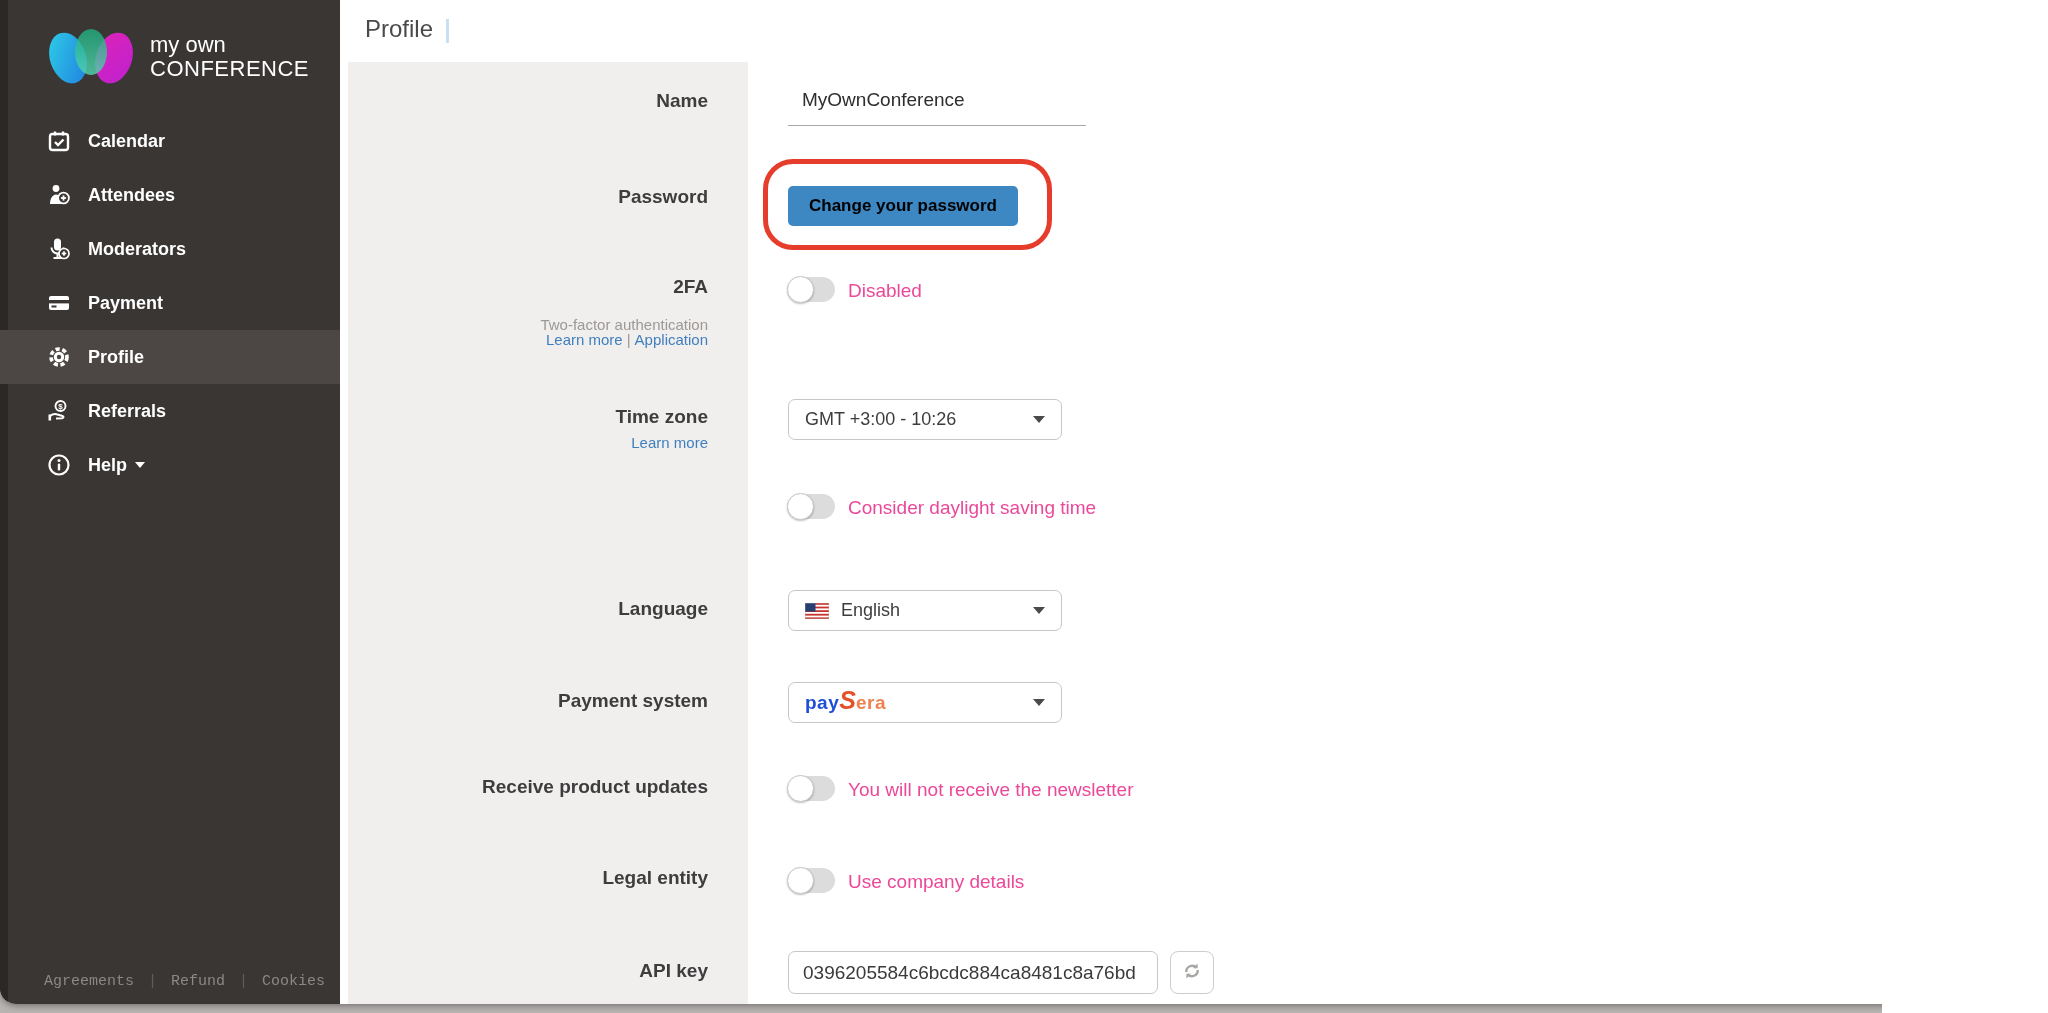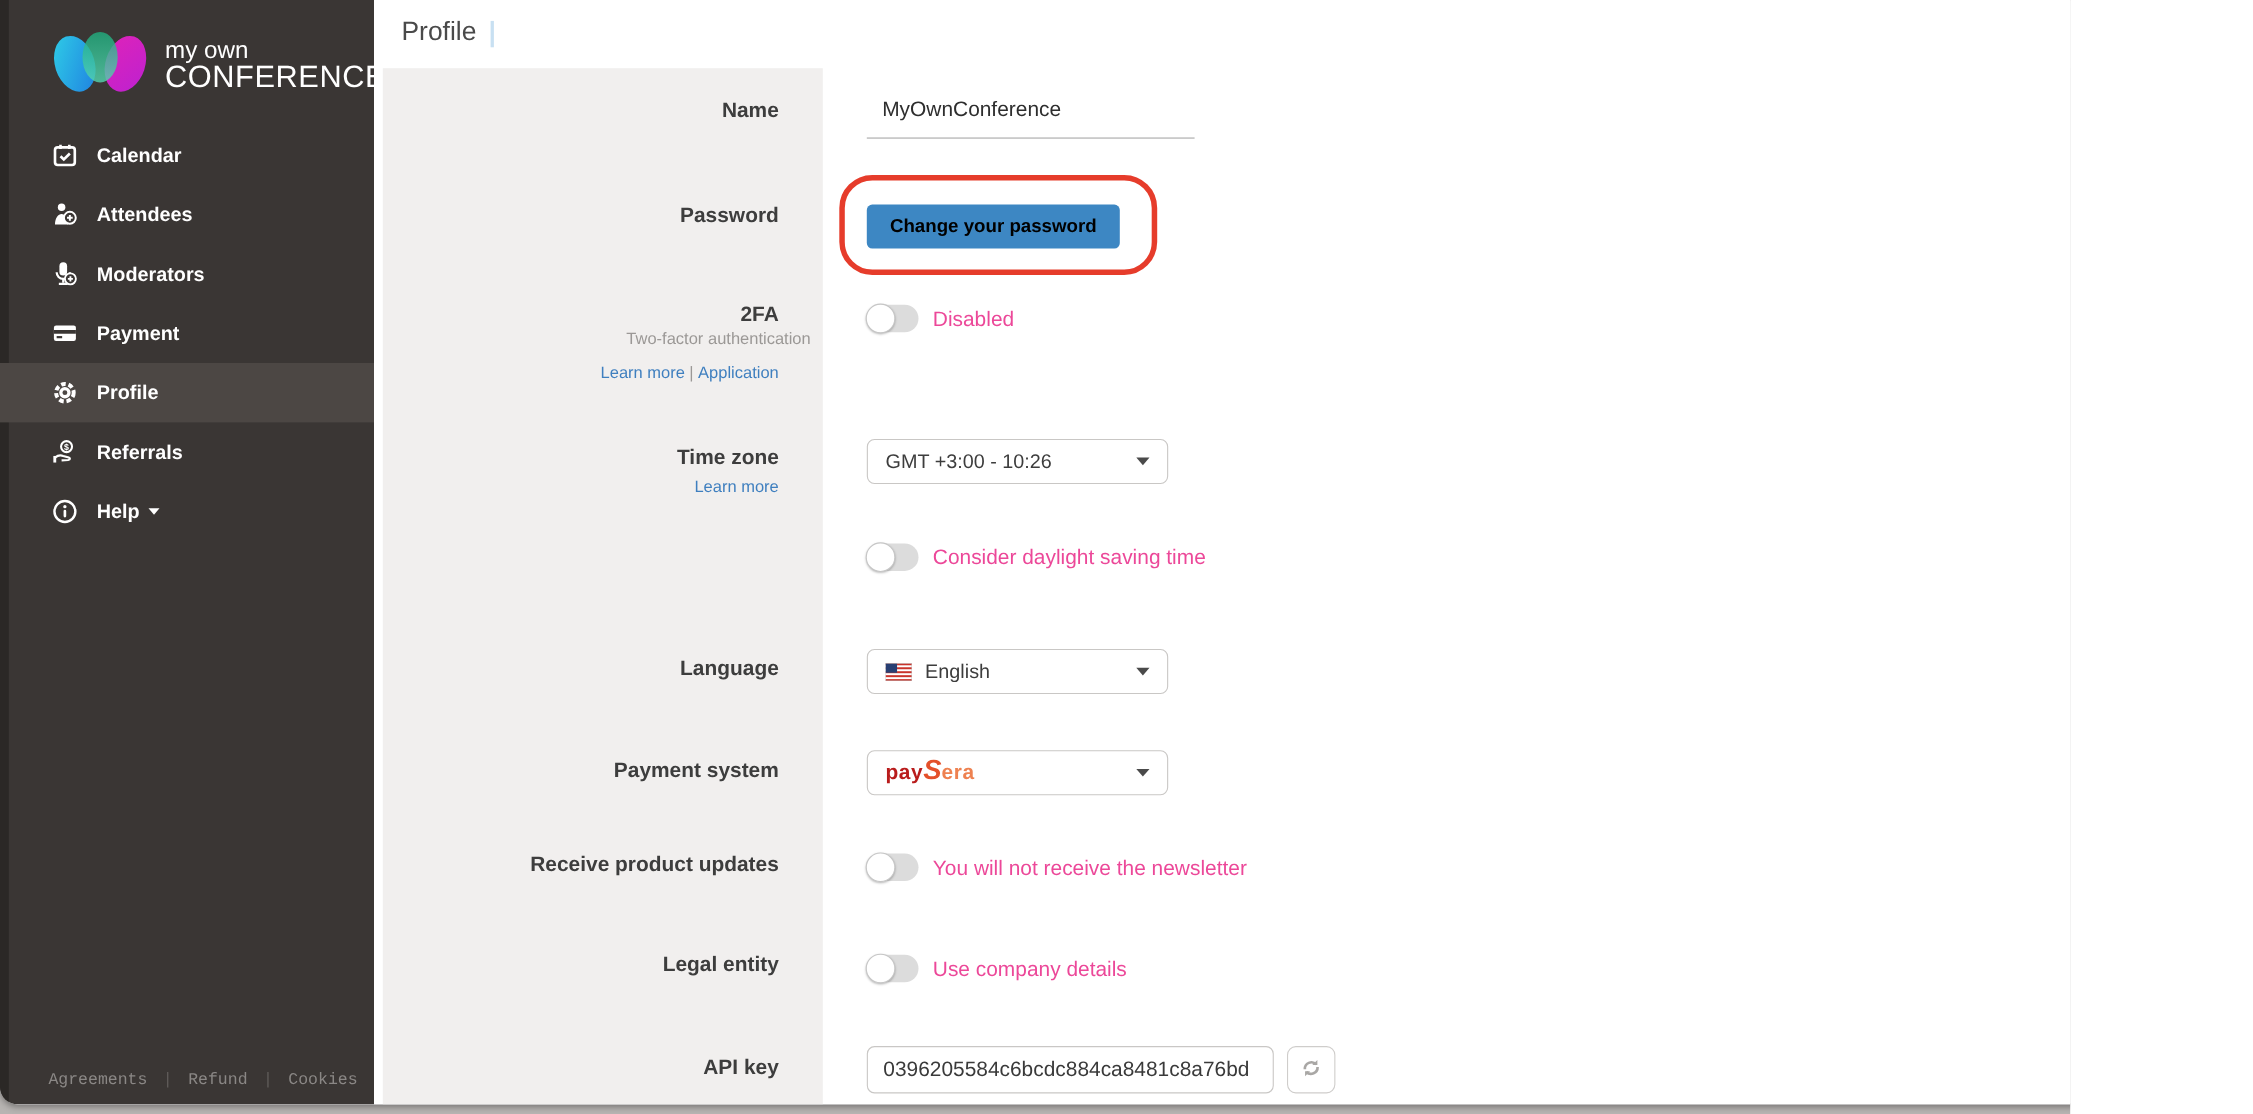--- a/index.html
+++ b/index.html
@@ -7,21 +7,21 @@
   .stage { position:relative; width:1882px; height:1013px; background:#b7b4b2; overflow:hidden; }
   .window { position:absolute; left:0; top:0; width:2048px; height:1004px; background:#ffffff;
             border-radius:0 0 16px 16px; overflow:hidden; box-shadow:0 2px 6px rgba(0,0,0,.35); }
 
   
   .sidebar { position:absolute; left:0; top:0; width:340px; height:100%; background:#3a3634; }
   .sidebar::before { content:""; position:absolute; left:0; top:0; width:8px; height:100%; background:#2b2826; }
   .logo { position:absolute; left:44px; top:22px; display:flex; align-items:center; }
   .logo-text { margin-left:10px; color:#fff; }
   .logo-text .l1 { font-size:22px; line-height:24px; font-weight:400; }
-  .logo-text .l2 { font-size:28px; line-height:24px; font-weight:400; letter-spacing:.5px; }
+  .logo-text .l2 { font-size:22px; line-height:24px; font-weight:400; letter-spacing:.5px; }
   .nav { position:absolute; left:0; top:114px; width:100%; list-style:none; }
   .nav-item { display:flex; align-items:center; height:54px; padding-left:46px; color:#ffffff;
               font-size:18px; font-weight:700; cursor:pointer; }
   .nav-item.active { background:#4c4744; }
   .nav-icon { width:26px; height:26px; margin-right:16px; display:flex; align-items:center; justify-content:center; flex:0 0 26px; }
   .nav-caret { margin-left:8px; width:0; height:0; border-left:5px solid transparent; border-right:5px solid transparent; border-top:6px solid #fff; }
   .side-footer { position:absolute; left:44px; bottom:14px; font-size:15px; color:#8a8785; display:flex; gap:14px; align-items:center;font-family:Liberation Mono, monospace; }
   .side-footer .sep { color:#5f5c5a; }
   .side-footer a { color:#8a8785; text-decoration:none; cursor:pointer; }
 
@@ -55,21 +55,21 @@
   .toggle .knob { position:absolute; left:-1px; top:-1px; width:27px; height:27px; border-radius:50%;
                   background:#ffffff; border:1px solid #c6c6c6; box-shadow:0 1px 2px rgba(0,0,0,.25); }
   .tlabel { position:absolute; font-size:19px; color:#ec4899; }
 
   .select { position:absolute; left:788px; width:274px; height:41px; background:#fff; border:1px solid #c9c7c5;
             border-radius:7px; display:flex; align-items:center; padding:0 16px; cursor:pointer; font-size:18px; color:#3d3d3d; }
   .sel-caret { margin-left:auto; width:0; height:0; border-left:6px solid transparent; border-right:6px solid transparent;
                border-top:7px solid #4a4a4a; }
   .flag { width:24px; height:16px; margin-right:12px; flex:0 0 24px; }
 
-  .brand-pay { color:#b91c1c; font-weight:700; font-size:19px; letter-spacing:.5px; }
+  .brand-pay { color:#1d4ed8; font-weight:700; font-size:19px; letter-spacing:.5px; }
   .brand-s   { color:#e4502a; font-weight:700; font-size:25px; font-style:italic; line-height:0; }
   .brand-era { color:#ee8150; font-weight:700; font-size:19px; letter-spacing:.5px; }
 
   .api-input { position:absolute; left:788px; top:951px; width:370px; height:43px; border:1px solid #c9c7c5;
                border-radius:7px; font-size:19px; color:#3a3a3a; padding:0 14px;
                font-family:"Liberation Sans", sans-serif; outline:none; }
   .api-refresh { position:absolute; left:1170px; top:951px; width:44px; height:43px; border:1px solid #cfcdcb;
                  border-radius:8px; background:#fff; display:flex; align-items:center; justify-content:center; cursor:pointer; }
 </style>
 </head>
@@ -207,21 +207,21 @@
     <div class="labelcol"></div>
 
     <div class="flabel" style="top:90px;">Name</div>
     <input class="name-input" type="text" value="MyOwnConference" style="">
 
     <div class="flabel" style="top:186px;">Password</div>
     <div class="annotation-ring"></div>
     <button class="btn-primary">Change your password</button>
 
     <div class="flabel" style="top:276px;">2FA</div>
-    <div class="fsub" style="top:300px;margin-left:29px;">Two-factor authentication</div>
+    <div class="fsub" style="top:316px;">Two-factor authentication</div>
     <div class="flinks" style="top:331px;">
       <a>Learn more</a><span class="sep">|</span><a>Application</a>
     </div>
     <div class="toggle" style="left:788px; top:277px;">
         <span class="knob"></span>
       </div>
     <div class="tlabel" style="left:848px; top:280px;">Disabled</div>
 
     <div class="flabel" style="top:406px;">Time zone</div>
     <div class="flinks" style="top:434px;">

